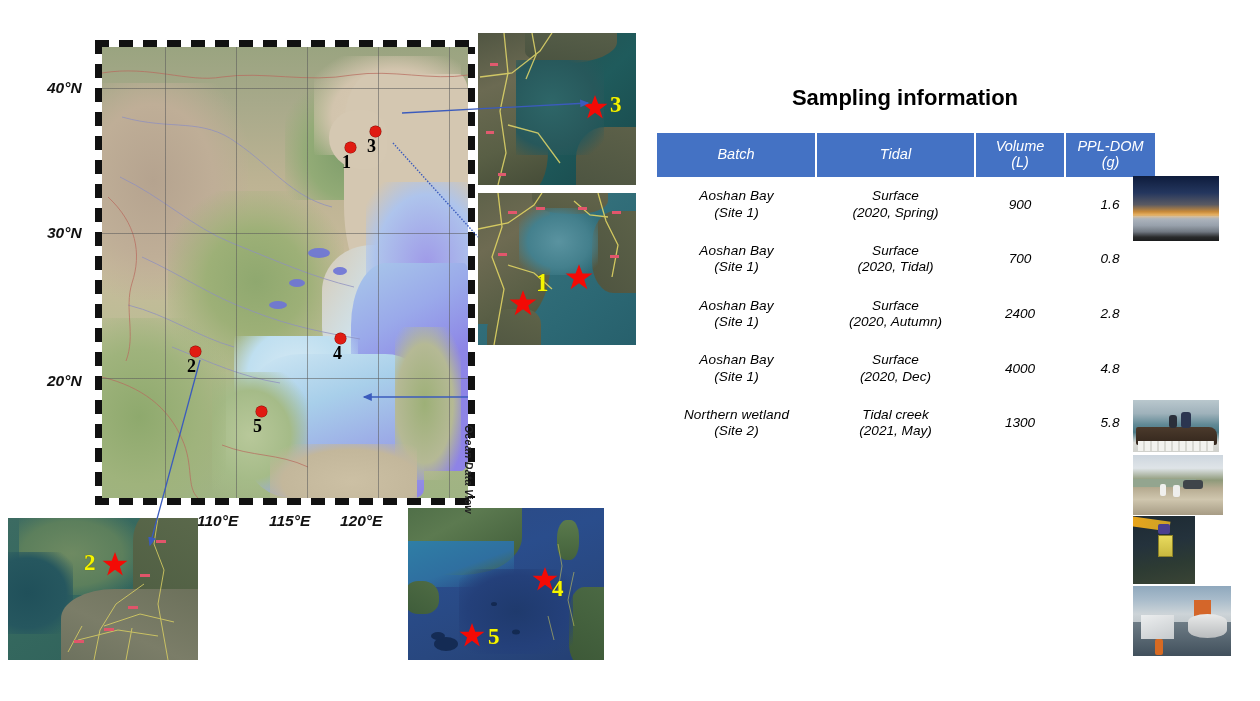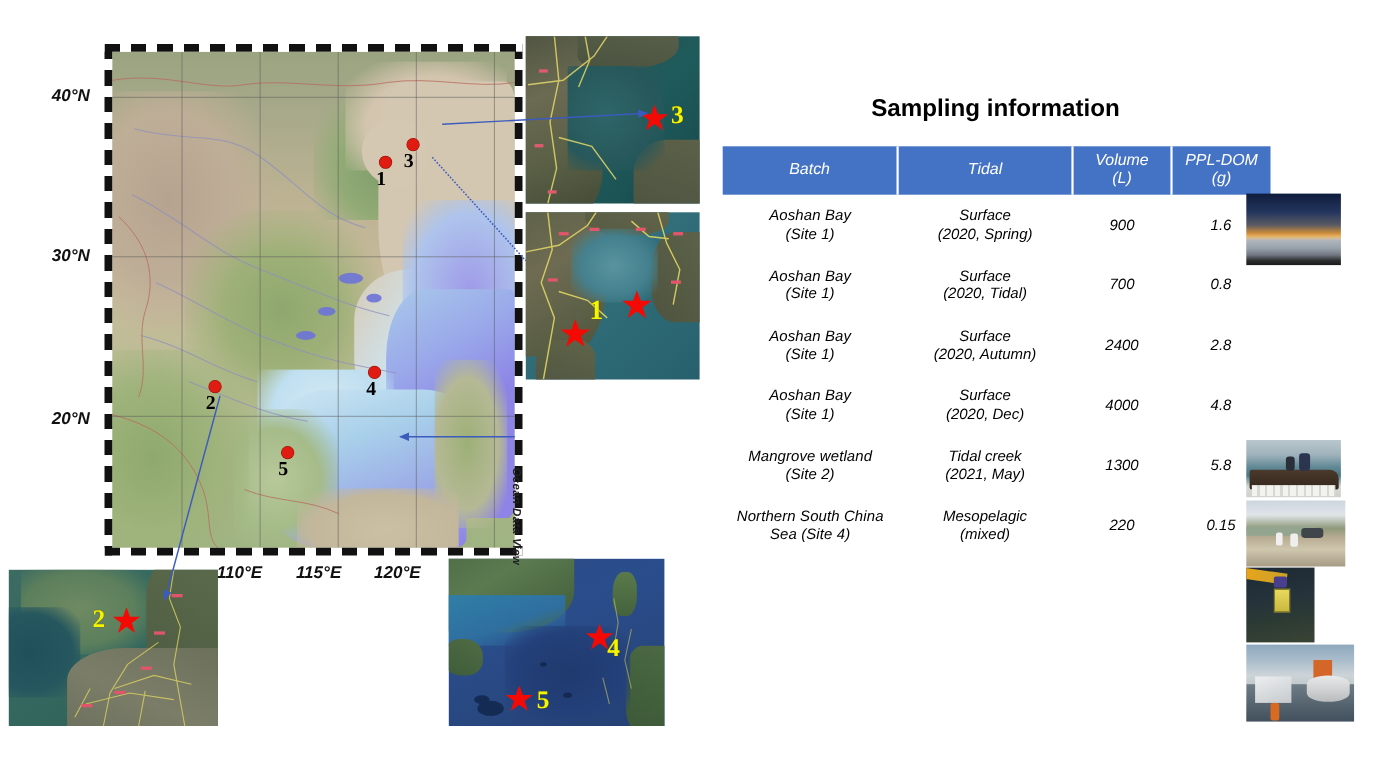--- a/index.html
+++ b/index.html
@@ -478,41 +478,29 @@
       </td>
       <td>
         <span>Surface</span><br>
         <span>(2020, Dec)</span>
       </td>
       <td>4000</td>
       <td>4.8</td>
     </tr>
     <tr>
       <td class="batch">
-        <span>Mangrove wetland</span><br>
+        <span>Northern wetland</span><br>
         <span>(Site 2)</span>
       </td>
       <td>
         <span>Tidal creek</span><br>
         <span>(2021, May)</span>
       </td>
       <td>1300</td>
       <td>5.8</td>
-    </tr>
-    <tr>
-      <td class="batch">
-        <span>Northern South China</span><br>
-        <span>Sea (Site 4)</span>
-      </td>
-      <td>
-        <span>Mesopelagic</span><br>
-        <span>(mixed)</span>
-      </td>
-      <td>220</td>
-      <td>0.15</td>
     </tr>
   </tbody>
 </table>
 
 <div class="photo" id="ph-sunset">
   <div class="sunglint"></div>
 </div>
 <div class="photo" id="ph-boat">
   <div class="hull"></div>
   <div class="p1"></div>

